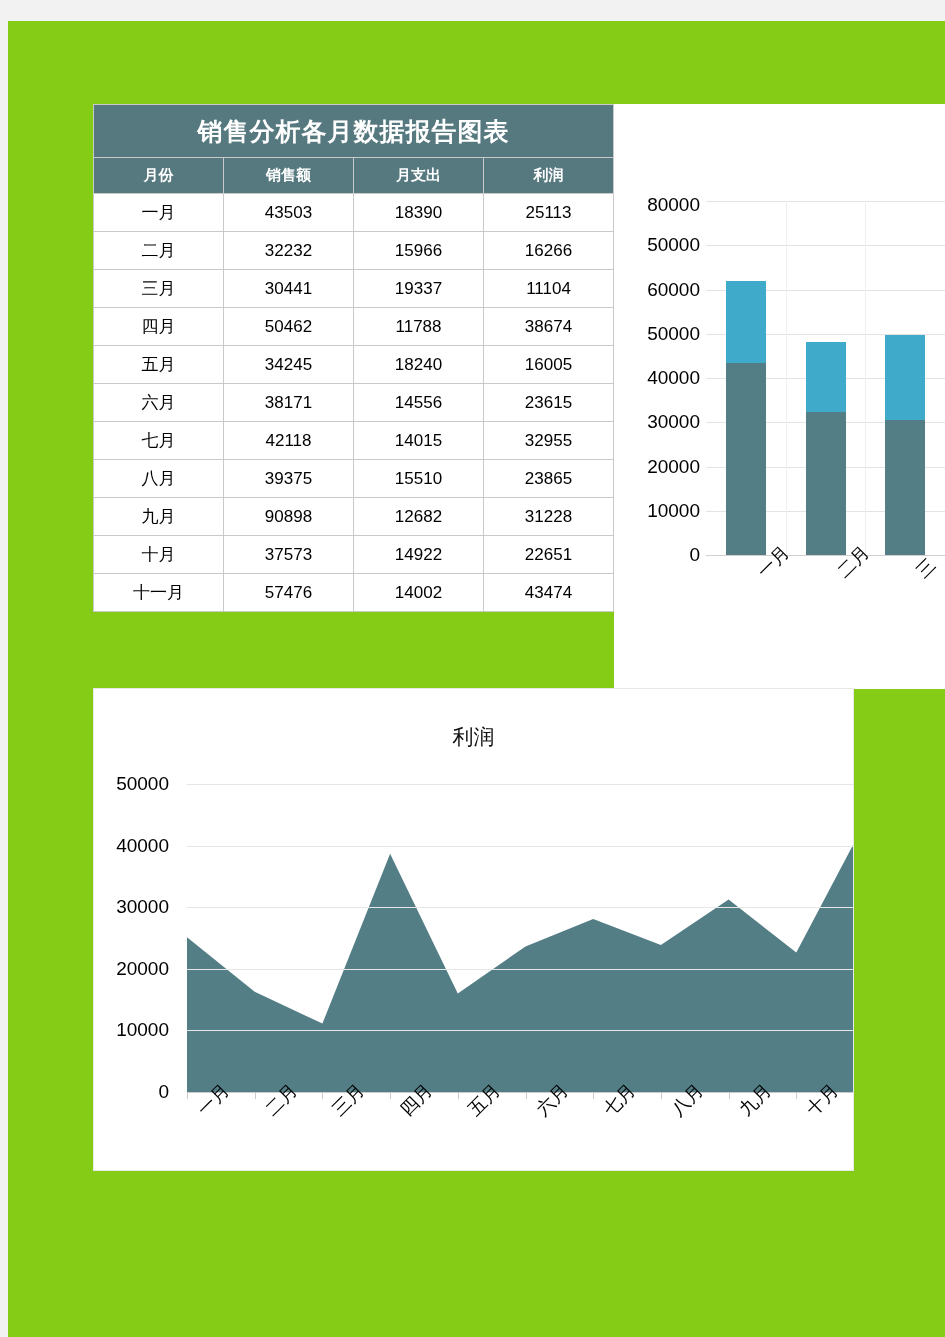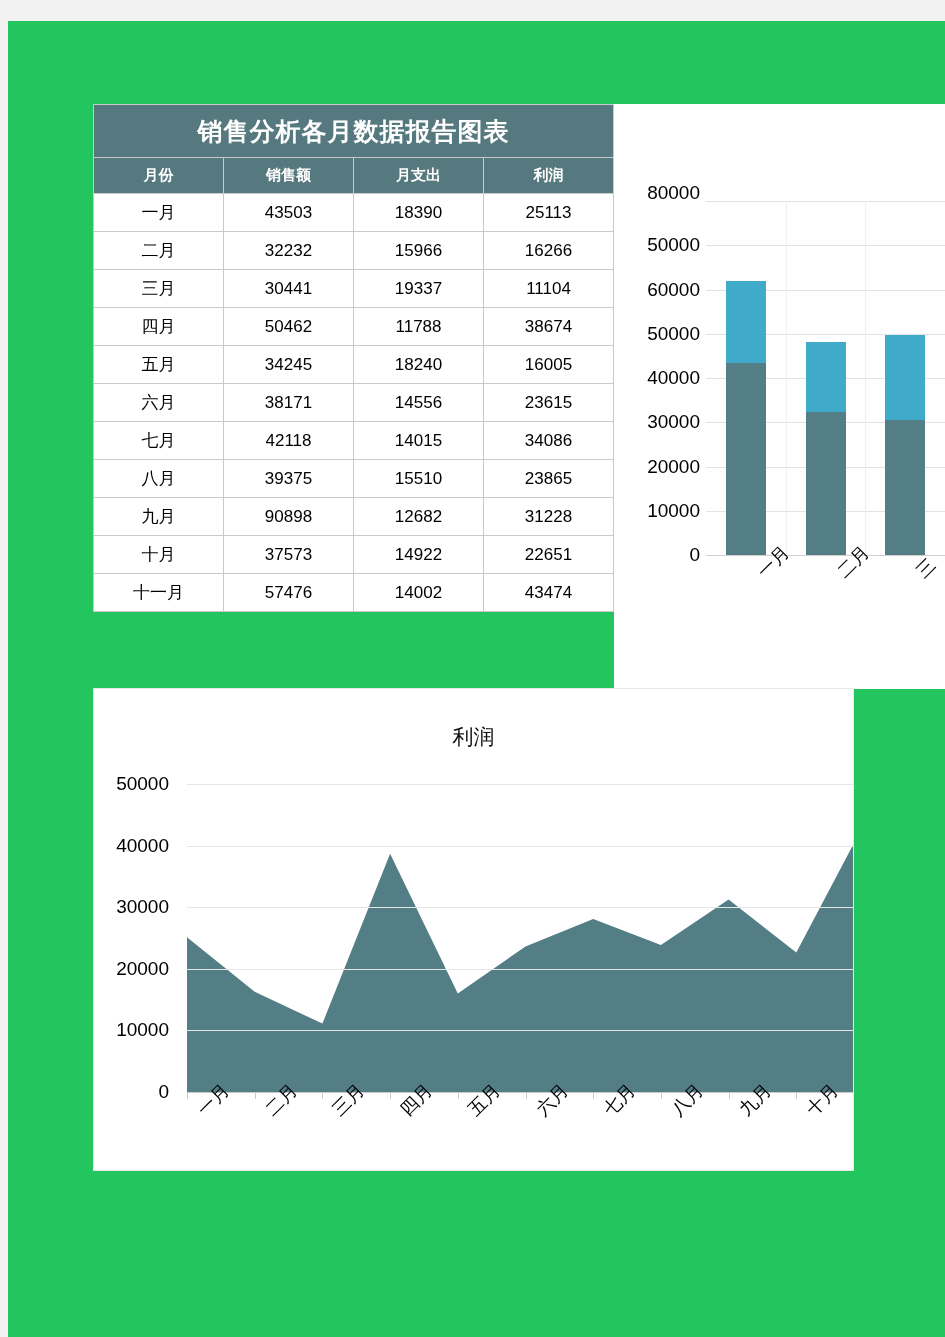--- a/index.html
+++ b/index.html
@@ -13,21 +13,21 @@
     font-family: "Liberation Sans", "DejaVu Sans", sans-serif;
     overflow: hidden;
     position: relative;
   }
   #page {
     position: absolute;
     left: 8px;
     top: 21px;
     width: 937px;
     height: 1316px;
-    background: #22c55e;
+    background: #84cc16;
   }
 
   
   #data-table {
     position: absolute;
     left: 85px;
     top: 83px;
     width: 521px;
     border-collapse: collapse;
     table-layout: fixed;
@@ -246,21 +246,21 @@
         <tr>
           <td class="cell col-month">六月</td>
           <td class="cell col-sales">38171</td>
           <td class="cell col-exp">14556</td>
           <td class="cell col-prof">23615</td>
         </tr>
         <tr>
           <td class="cell col-month">七月</td>
           <td class="cell col-sales">42118</td>
           <td class="cell col-exp">14015</td>
-          <td class="cell col-prof">34086</td>
+          <td class="cell col-prof">32955</td>
         </tr>
         <tr>
           <td class="cell col-month">八月</td>
           <td class="cell col-sales">39375</td>
           <td class="cell col-exp">15510</td>
           <td class="cell col-prof">23865</td>
         </tr>
         <tr>
           <td class="cell col-month">九月</td>
           <td class="cell col-sales">90898</td>
@@ -317,21 +317,21 @@
     <div class="axis-base"></div>
     <div id="bar-yticks">
         <div class="ytick" style="top: 451px;">0</div>
         <div class="ytick" style="top: 406.75px;">10000</div>
         <div class="ytick" style="top: 362.5px;">20000</div>
         <div class="ytick" style="top: 318.25px;">30000</div>
         <div class="ytick" style="top: 274px;">40000</div>
         <div class="ytick" style="top: 229.75px;">50000</div>
         <div class="ytick" style="top: 185.5px;">60000</div>
         <div class="ytick" style="top: 141.25px;">50000</div>
-        <div class="ytick" style="top: 89px;">80000</div>
+        <div class="ytick" style="top: 101px;">80000</div>
       </div>
     <div id="bar-xticks">
         <div class="xlabel" style="left: 137.833px; top: 462px;">一月</div>
         <div class="xlabel" style="left: 217.5px; top: 462px;">二月</div>
         <div class="xlabel" style="left: 297.167px; top: 462px;">三</div>
       </div>
   </div>
 
   <div id="area-chart">
     <div class="chart-title">利润</div>

